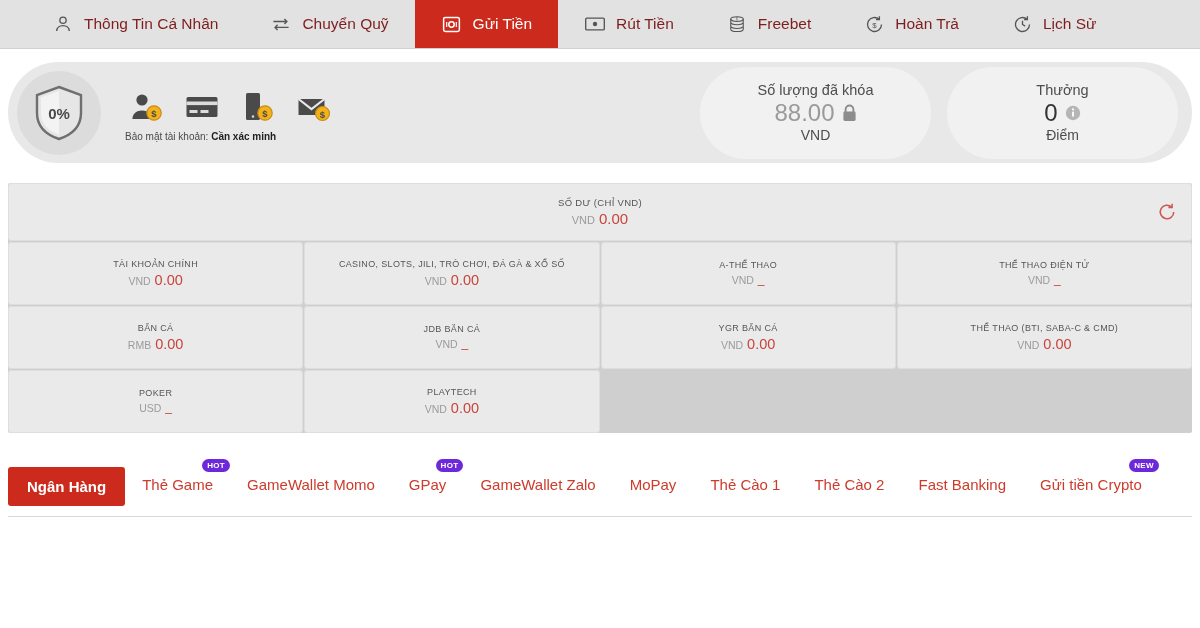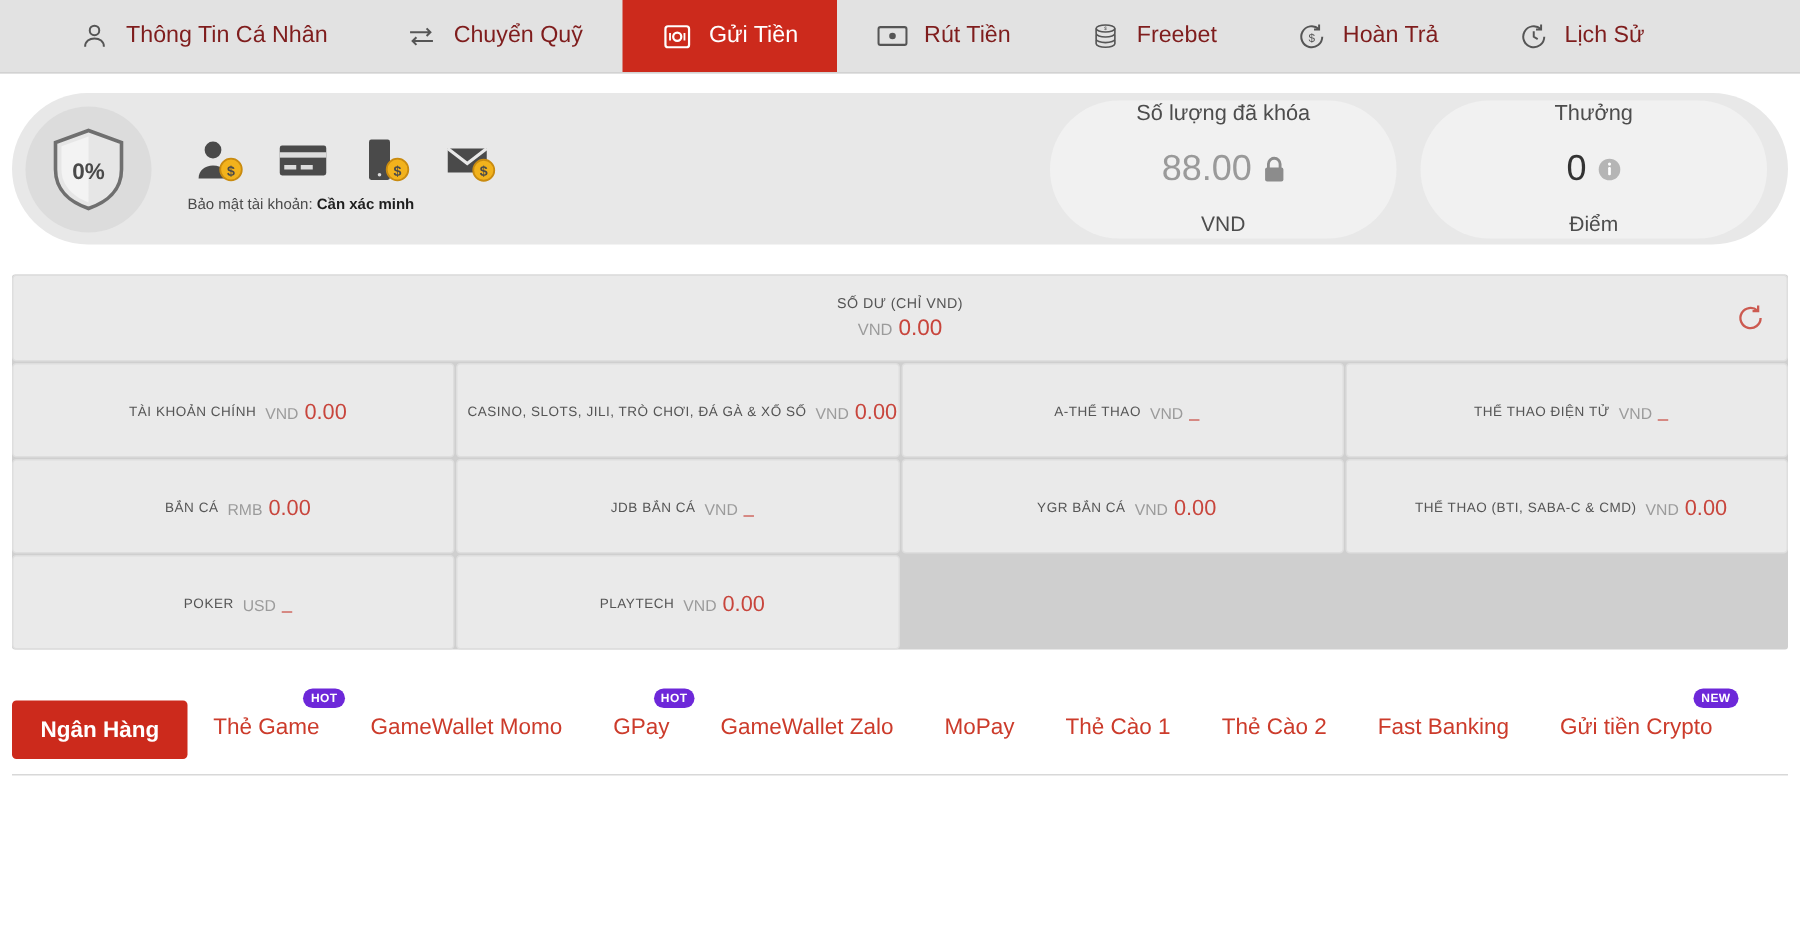--- a/index.html
+++ b/index.html
@@ -62,21 +62,21 @@
   }
   .sec-text b { color: #1e1e1e; font-weight: bold; }
 
   .pill-group { margin-left: auto; display: flex; gap: 16px; padding-right: 14px; }
   .pill {
     width: 231px; height: 92px;
     background: #f1f1f1;
     border-radius: 46px;
     display: flex; flex-direction: column;
     align-items: center; justify-content: center;
-    gap: 15px;
+    gap: 1px;
   }
   .pill-title { font-size: 14.5px; color: #4d4d4d; }
   .pill-value {
     font-size: 24px; color: #9a9a9a;
     display: flex; align-items: center; gap: 7px;
     line-height: 1.15;
   }
   .pill-value.dark { color: #333333; }
   .pill-unit { font-size: 14px; color: #4d4d4d; }
 
@@ -104,21 +104,21 @@
     display: grid;
     grid-template-columns: repeat(4, 1fr);
     gap: 1px;
     margin-top: 1px;
   }
   .wallet-cell {
     height: 63px;
     background: #eaeaea;
     border: 1px solid #dedede;
     border-radius: 3px;
-    display: flex; 
+    display: flex; flex-direction: column;
     align-items: center; justify-content: center;
     cursor: pointer;
   }
   .wallet-cell.empty { background: transparent; border: none; cursor: default; }
   .w-name { font-size: 9px; letter-spacing: .35px; color: #555; text-align: center; padding: 0 6px; }
   .w-amt-line { display: flex; align-items: baseline; gap: 4px; margin-top: 3px; }
   .w-cur { font-size: 10.5px; color: #9b9b9b; }
   .w-val { font-size: 14.5px; color: #c8453c; }
   .w-val.dash { font-size: 12px; position: relative; top: -1px; }
 

